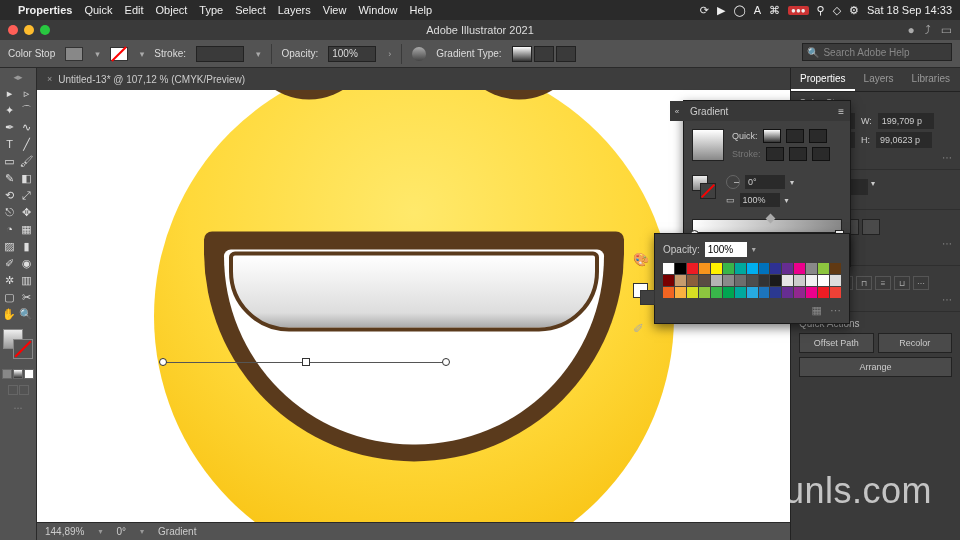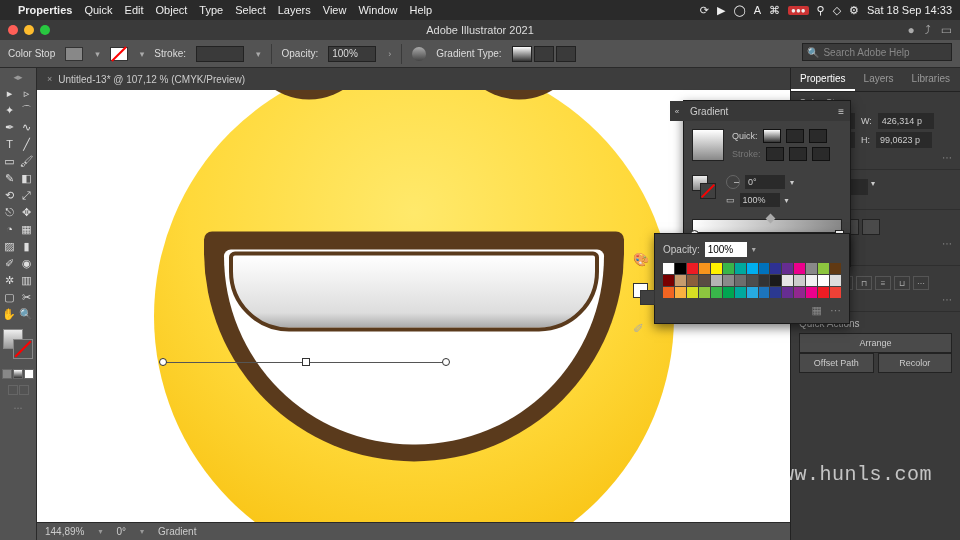--- a/index.html
+++ b/index.html
@@ -101,21 +101,21 @@
 .swatchpanel .oprow{display:flex;align-items:center;gap:5px;margin-bottom:6px}
 .swatchpanel .opfield{background:#fff;color:#000;width:42px;height:15px;font-size:10px;padding:0 3px;display:flex;align-items:center}
 .swatchpanel .swgrid{display:flex;flex-direction:column;gap:1px}
 .swatchpanel .swrow{display:flex;gap:1px}
 .swatchpanel .sw{width:11px;height:11px}
 .swatchpanel .lefticons{position:absolute;left:-22px;top:18px;display:flex;flex-direction:column;gap:16px;color:#aaa;font-size:13px}
 .swatchpanel .fsmini2{width:22px;height:22px;position:relative}
 .swatchpanel .fsmini2 .a{position:absolute;width:15px;height:15px;background:#fff;border:1px solid #333;top:0;left:0}
 .swatchpanel .fsmini2 .b{position:absolute;width:15px;height:15px;background:#404040;border:1px solid #333;bottom:0;right:0}
 .swatchpanel .foot{display:flex;justify-content:flex-end;gap:8px;margin-top:6px;color:#888;font-size:11px}
-.watermark{position:absolute;right:28px;bottom:54px;font-size:20px;color:rgba(255,255,255,.7);font-family:Liberation Mono, monospace;letter-spacing:.5px;pointer-events:none}
+.watermark{position:absolute;right:28px;bottom:28px;font-size:36px;color:rgba(255,255,255,.7);font-family:Liberation Sans, sans-serif;letter-spacing:.5px;pointer-events:none}
 </style>
 </head>
 <body>
 
 <div class="menubar">
   <span class="apple"></span>
   <span class="appname">Properties</span>
   <span class="mitem">Quick</span>
   <span class="mitem">Edit</span>
   <span class="mitem">Object</span>
@@ -294,21 +294,21 @@
     <div class="ptabs">
       <div class="ptab active">Properties</div>
       <div class="ptab">Layers</div>
       <div class="ptab">Libraries</div>
     </div>
     <div class="section">
       <div class="sechead">Color Stop</div>
       <div class="xyrow" style="margin-bottom:3px">
         <span class="xyval">.3167</span>
         <span>W:</span>
-        <span class="xyval">426,314 p</span>
+        <span class="xyval">199,709 p</span>
       </div>
       <div class="xyrow">
         <span class="xyval">.4648</span>
         <span>H:</span>
         <span class="xyval">99,0623 p</span>
       </div>
       <div style="text-align:right;color:#888;margin-top:4px">⋯</div>
     </div>
     <div class="section" style="height:40px">
       <div class="btnrow">
@@ -333,27 +333,27 @@
           <div class="aln">⊐</div>
         <div class="aln">⊓</div>
           <div class="aln">≡</div>
           <div class="aln">⊔</div>
         <div class="aln">⋯</div>
       </div>
       <div style="text-align:right;color:#888">⋯</div>
     </div>
     <div class="section" style="border:none">
       <div class="sechead">Quick Actions</div>
-      <div style="display:flex">
-          <div class="qabtn">Arrange</div>
-        </div>
       <div style="display:flex;gap:4px;margin-bottom:4px">
         <div class="qabtn">Offset Path</div>
         <div class="qabtn">Recolor</div>
       </div>
+      <div style="display:flex">
+          <div class="qabtn">Arrange</div>
+        </div>
     </div>
   </div>
 </div>
 
 <div class="gradpanel">
   <div class="closetab">«</div>
   <div class="gphead">
     <span>Gradient</span>
     <span>≡</span>
   </div>

